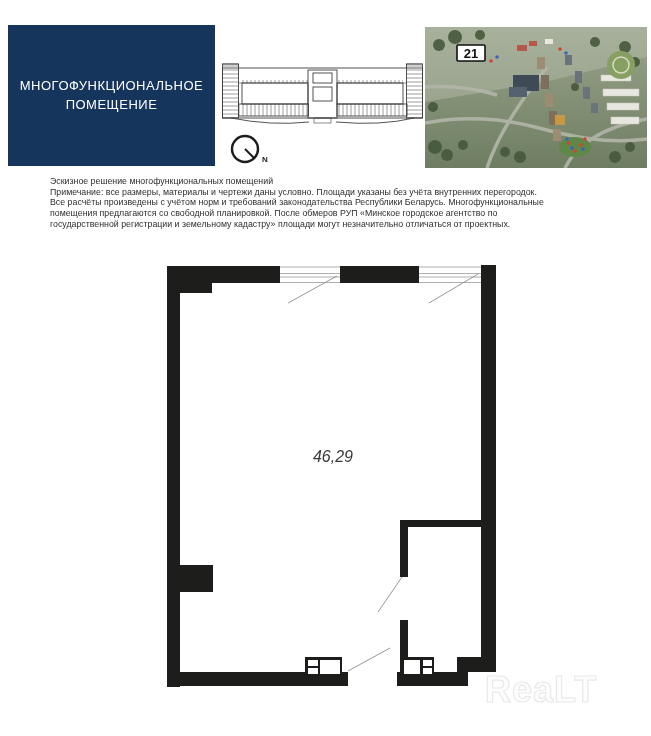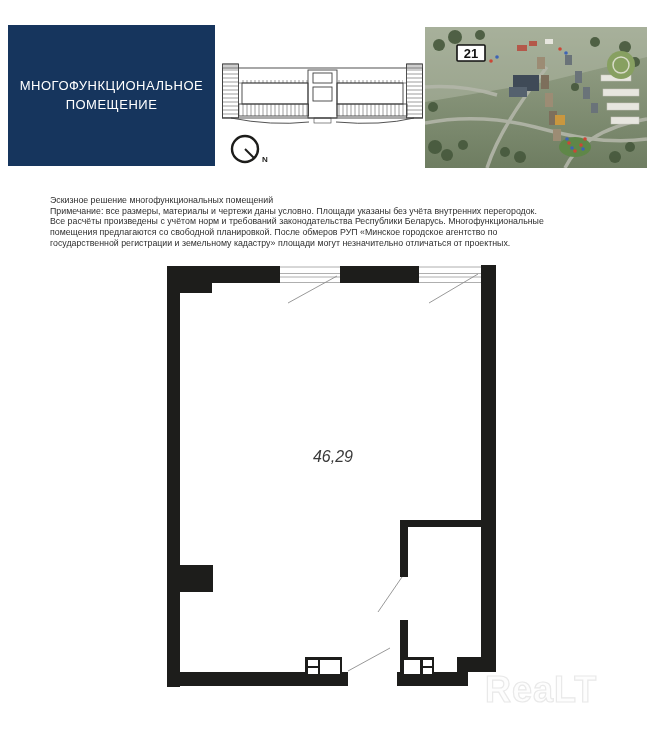--- a/index.html
+++ b/index.html
@@ -10,21 +10,21 @@
   .title-box{
     position:absolute;left:8px;top:25px;width:207px;height:141px;
     background:#16355d;color:#ffffff;display:flex;flex-direction:column;
     align-items:center;justify-content:center;gap:5px;text-align:center;
   }
   .title-box .tline{font-size:13px;letter-spacing:0.5px;line-height:1.1;}
   .keyplan{position:absolute;left:221px;top:56px;}
   .compass{position:absolute;left:224px;top:130px;}
   .aerial{position:absolute;left:425px;top:27px;}
   .disclaimer{
-    position:absolute;left:50px;top:195px;width:562px;
+    position:absolute;left:50px;top:176px;width:562px;
     font-size:8.8px;line-height:10.7px;color:#2e2e2e;white-space:pre-line;
   }
   .floorplan{position:absolute;left:160px;top:258px;}
   .watermark{position:absolute;left:483px;top:666px;}
   .footer-title{
     position:absolute;left:0;top:709px;width:651px;text-align:center;
     font-size:17px;letter-spacing:0.8px;color:#3d3d3d;
   }
   svg text{font-family:"Liberation Sans", sans-serif;}
 </style>

